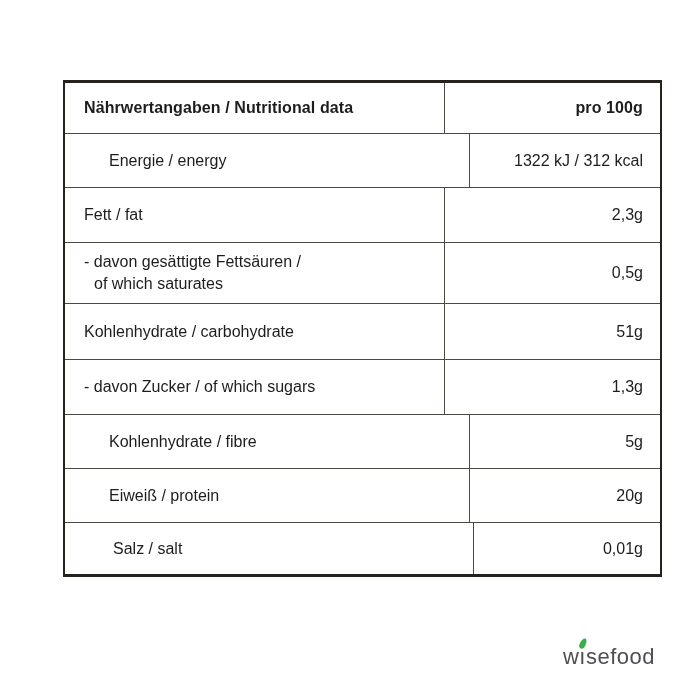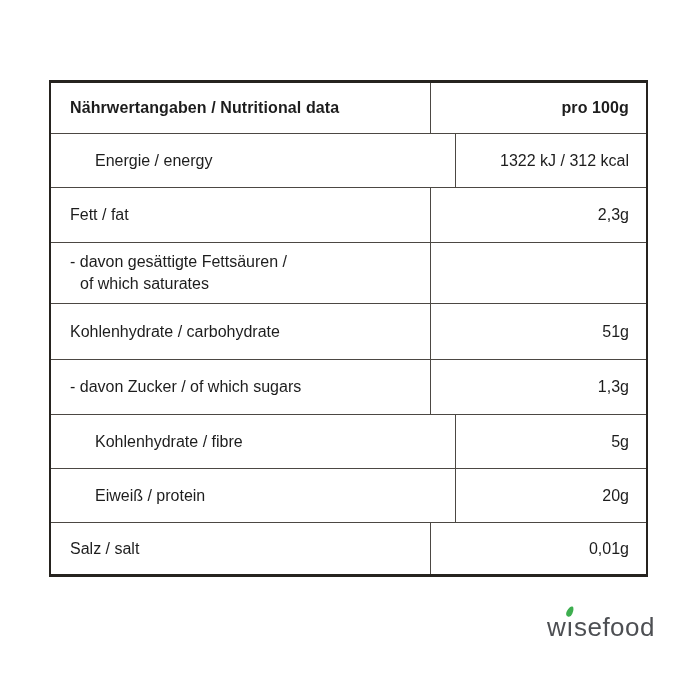--- a/index.html
+++ b/index.html
@@ -12,21 +12,21 @@
   }
   .page {
     position: relative;
     width: 700px;
     height: 700px;
     background: #ffffff;
     overflow: hidden;
   }
   .ntable {
     position: absolute;
-    left: 49px;
+    left: 63px;
     top: 80px;
     width: 599px;
     height: 497px;
     box-sizing: border-box;
     border: 2px solid #26231f;
     border-top-width: 3px;
     border-bottom-width: 3px;
     display: flex;
     flex-direction: column;
     color: #1d1d1d;
@@ -64,30 +64,30 @@
   .row-header { height: 50px; }
   .row-header .cell-left,
   .row-header .cell-right {
     font-weight: 700;
     letter-spacing: 0.1px;
   }
   .h54 { height: 54px; padding-left: 25px; }
   .h55 { height: 55px; }
   .h56 { height: 56px; gap: 11px; }
   .h61 { height: 61px; }
-  .row-last { flex: 1 1 auto; }
+  .row-last { flex: 1 1 auto; padding-left: 29px; }
   .lbl { line-height: 22px; }
   .lbl .l2 { display: block; padding-left: 10px; }
   .lbl .l2:empty { display: none; }
 
   .logo {
     position: absolute;
-    top: 614px;
+    top: 646px;
     right: 45px;
-    font-size: 26px;
+    font-size: 22px;
     font-weight: 300;
     letter-spacing: 0.5px;
     color: #4d4f53;
     line-height: 1;
     white-space: nowrap;
   }
   .logo .i-wrap {
     position: relative;
     display: inline-block;
   }
@@ -125,20 +125,21 @@
       <div class="cell-left">
           <span class="lbl"><span class="l1">Fett / fat</span></span>
         </div>
       <div class="cell-right">2,3g</div>
     </div>
 
     <div class="row h61">
       <div class="cell-left">
           <span class="lbl"><span class="l1">- davon gesättigte Fettsäuren /</span><span class="l2">of which saturates</span></span>
         </div>
+      <div class="cell-right">0,5g</div>
     </div>
 
     <div class="row h56">
       <div class="cell-left">
           <span class="lbl"><span class="l1">Kohlenhydrate / carbohydrate</span></span>
         </div>
       <div class="cell-right">51g</div>
     </div>
 
     <div class="row h55">

